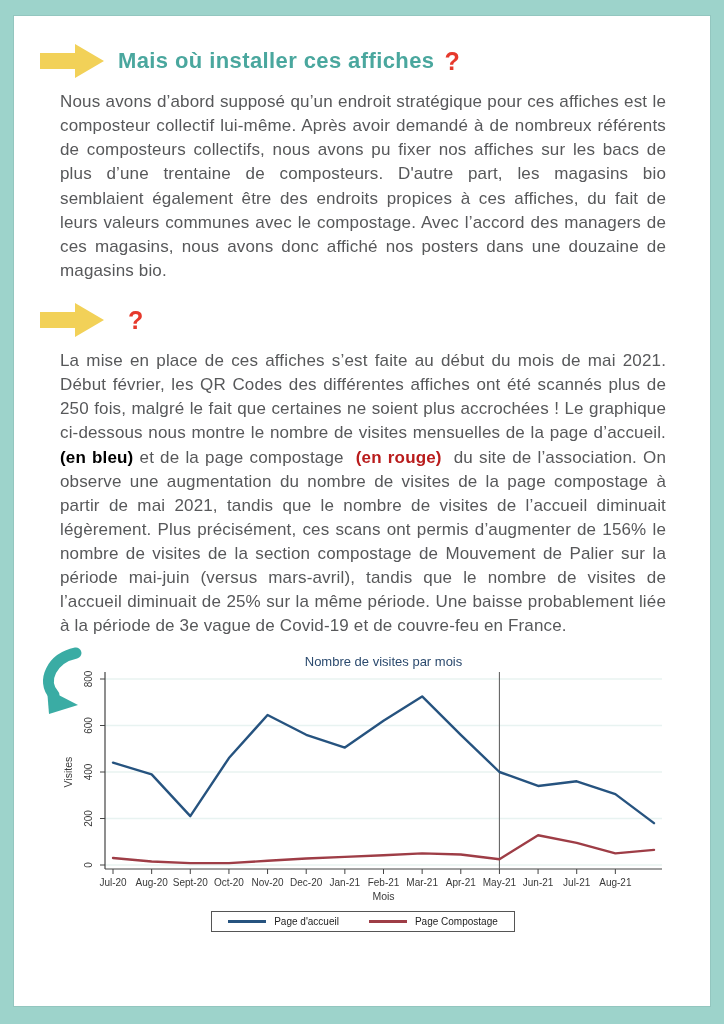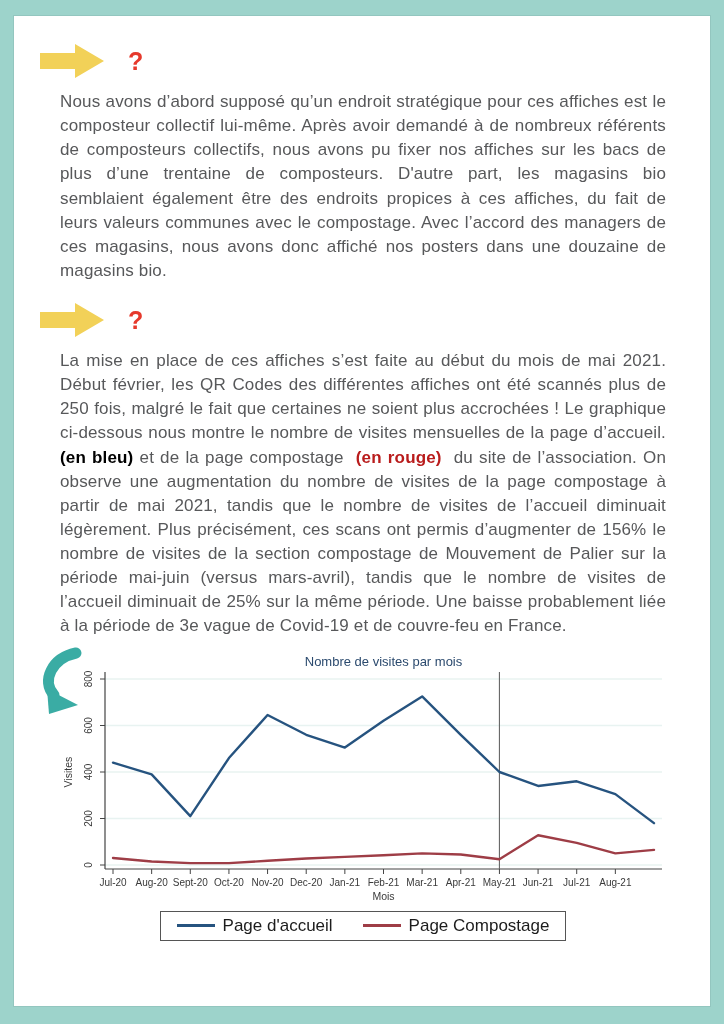--- a/index.html
+++ b/index.html
@@ -64,31 +64,32 @@
     justify-content:center;
     gap:30px;
     width:max-content;
     margin:2px auto 0 auto;
     border:1.3px solid #555;
     padding:4px 16px;
     background:#fff;
   }
   .legend-item{display:flex;align-items:center;gap:8px;}
   .legend-swatch{width:38px;height:3px;}
-  .legend-label{font-size:17px;color:#1c1c1c;}
+  .legend-label{font-size:10px;color:#1c1c1c;}
 </style>
 </head>
 <body>
 
 <div class="page">
 
   <div class="heading-row">
     <svg class="arrow-icon" width="64" height="38" viewBox="0 0 64 38">
       <polygon points="0,11 35,11 35,2 64,19 35,36 35,27 0,27" fill="#f2d158"></polygon>
     </svg>
+    <h2>Mais où installer ces affiches</h2>
     <span class="qmark">?</span>
   </div>
   <p class="body-text">Nous avons d’abord supposé qu’un endroit stratégique pour ces affiches est le composteur collectif lui-même. Après avoir demandé à de nombreux référents de composteurs collectifs, nous avons pu fixer nos affiches sur les bacs de plus d’une trentaine de composteurs. D'autre part, les magasins bio semblaient également être des endroits propices à ces affiches, du fait de leurs valeurs communes avec le compostage. Avec l’accord des managers de ces magasins, nous avons donc affiché nos posters dans une douzaine de magasins bio.</p>
 
   <div class="heading-row second">
     <svg class="arrow-icon" width="64" height="38" viewBox="0 0 64 38">
       <polygon points="0,11 35,11 35,2 64,19 35,36 35,27 0,27" fill="#f2d158"></polygon>
     </svg>
     <span class="qmark">?</span>
   </div>

